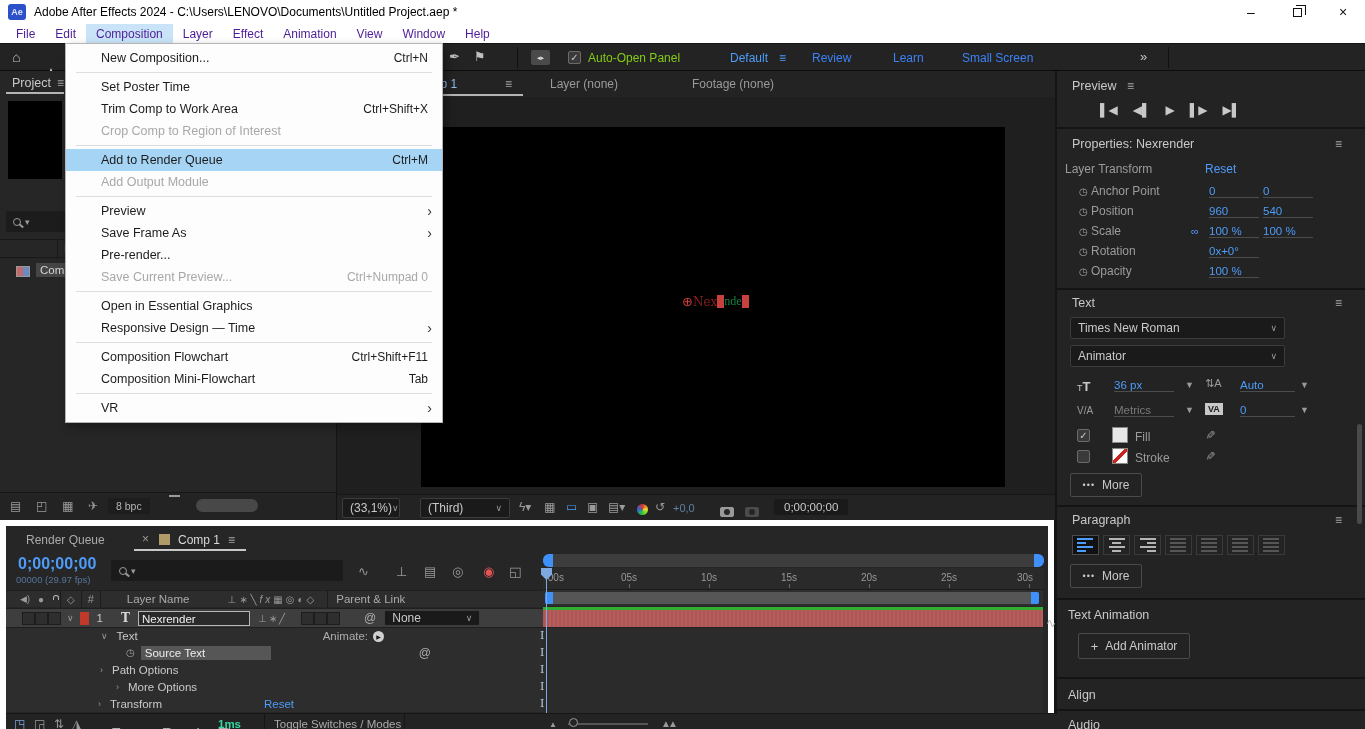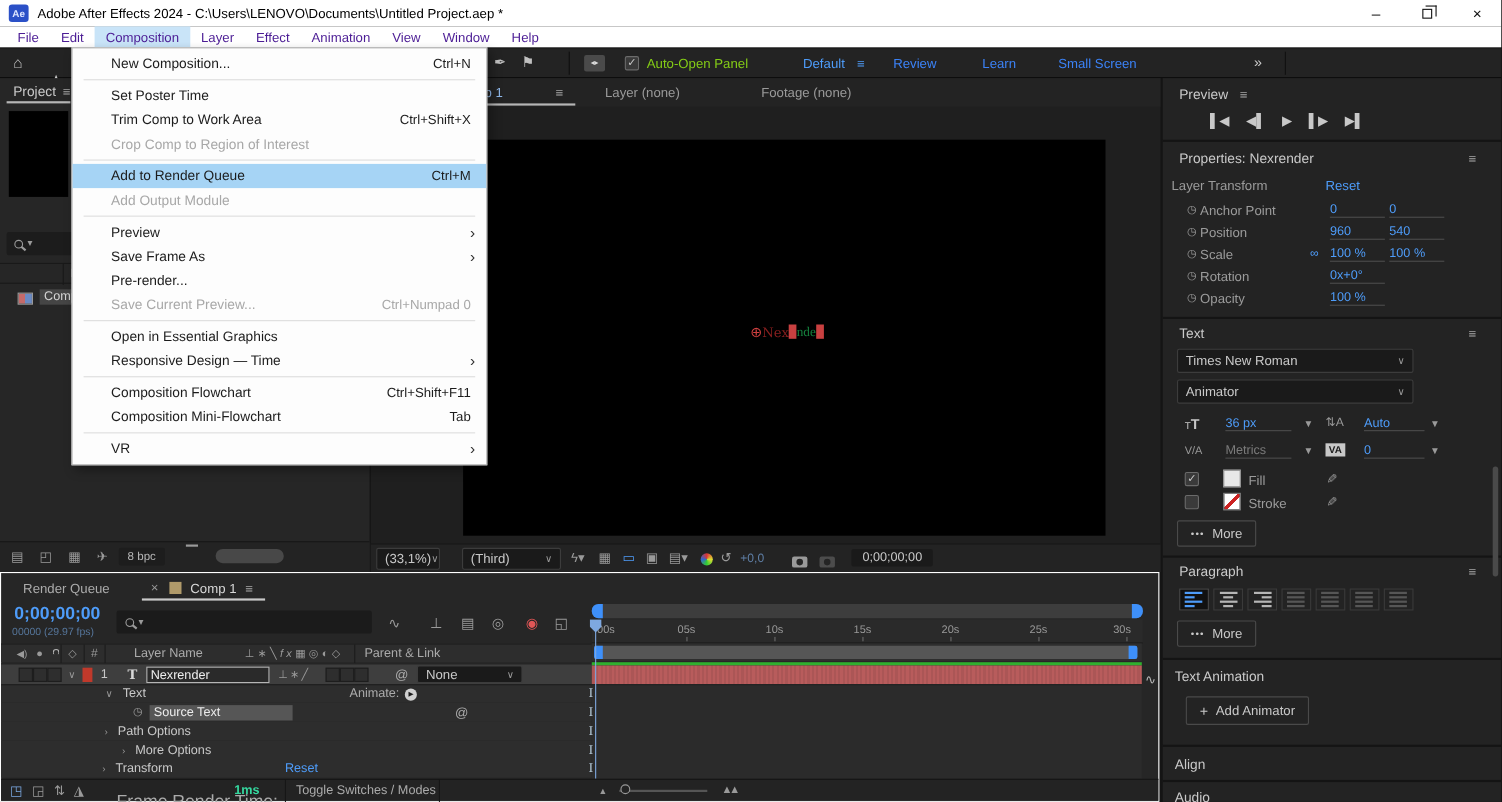--- a/index.html
+++ b/index.html
@@ -63,21 +63,21 @@
 .alb.active i{background:#4e9cf9}
 .al-lr i:nth-child(odd){width:16px}.al-lr i:nth-child(even){width:9px}
 .al-right i{margin-left:auto}
 .al-center i{margin:0 auto}
 .al-just i{width:16px}
 .alb.dim i{background:#565656}
 .btn{border:1px solid #4a4a4a;border-radius:2px;color:#c9c9c9;font-size:12px;display:flex;align-items:center;justify-content:center;gap:7px;background:#232323}
 .dd{background:#1a1a1a;border:1px solid #3c3c3c;border-radius:2px;color:#c9c9c9;font-size:12px;display:flex;align-items:center;justify-content:space-between;padding:0 7px}
 .chev{color:#9a9a9a;font-size:9px}
 
-.timeline{position:absolute;left:0;top:520px;width:1054px;height:209px;background:#262626;border:1px solid #ffffff;z-index:4}
+.timeline{position:absolute;left:0;top:520px;width:1054px;height:209px;background:#262626;border:6px solid #ffffff;z-index:4}
 .tl-row-border{border-top:1px solid #1f1f1f}
 .rl{position:absolute;color:#999;font-size:10px;top:4px}
 .tick{position:absolute;width:1px;height:4px;background:#6a6a6a;bottom:1px}
 .ibeam{position:absolute;left:534px;color:#b9cede;font-family:"DejaVu Serif",serif;font-size:11px}
 .cellbox{width:13px;height:13px;border:1px solid #1d1d1d;background:#2e2e2e}
 </style>
 </head>
 <body>
 
 <div class="titlebar">

